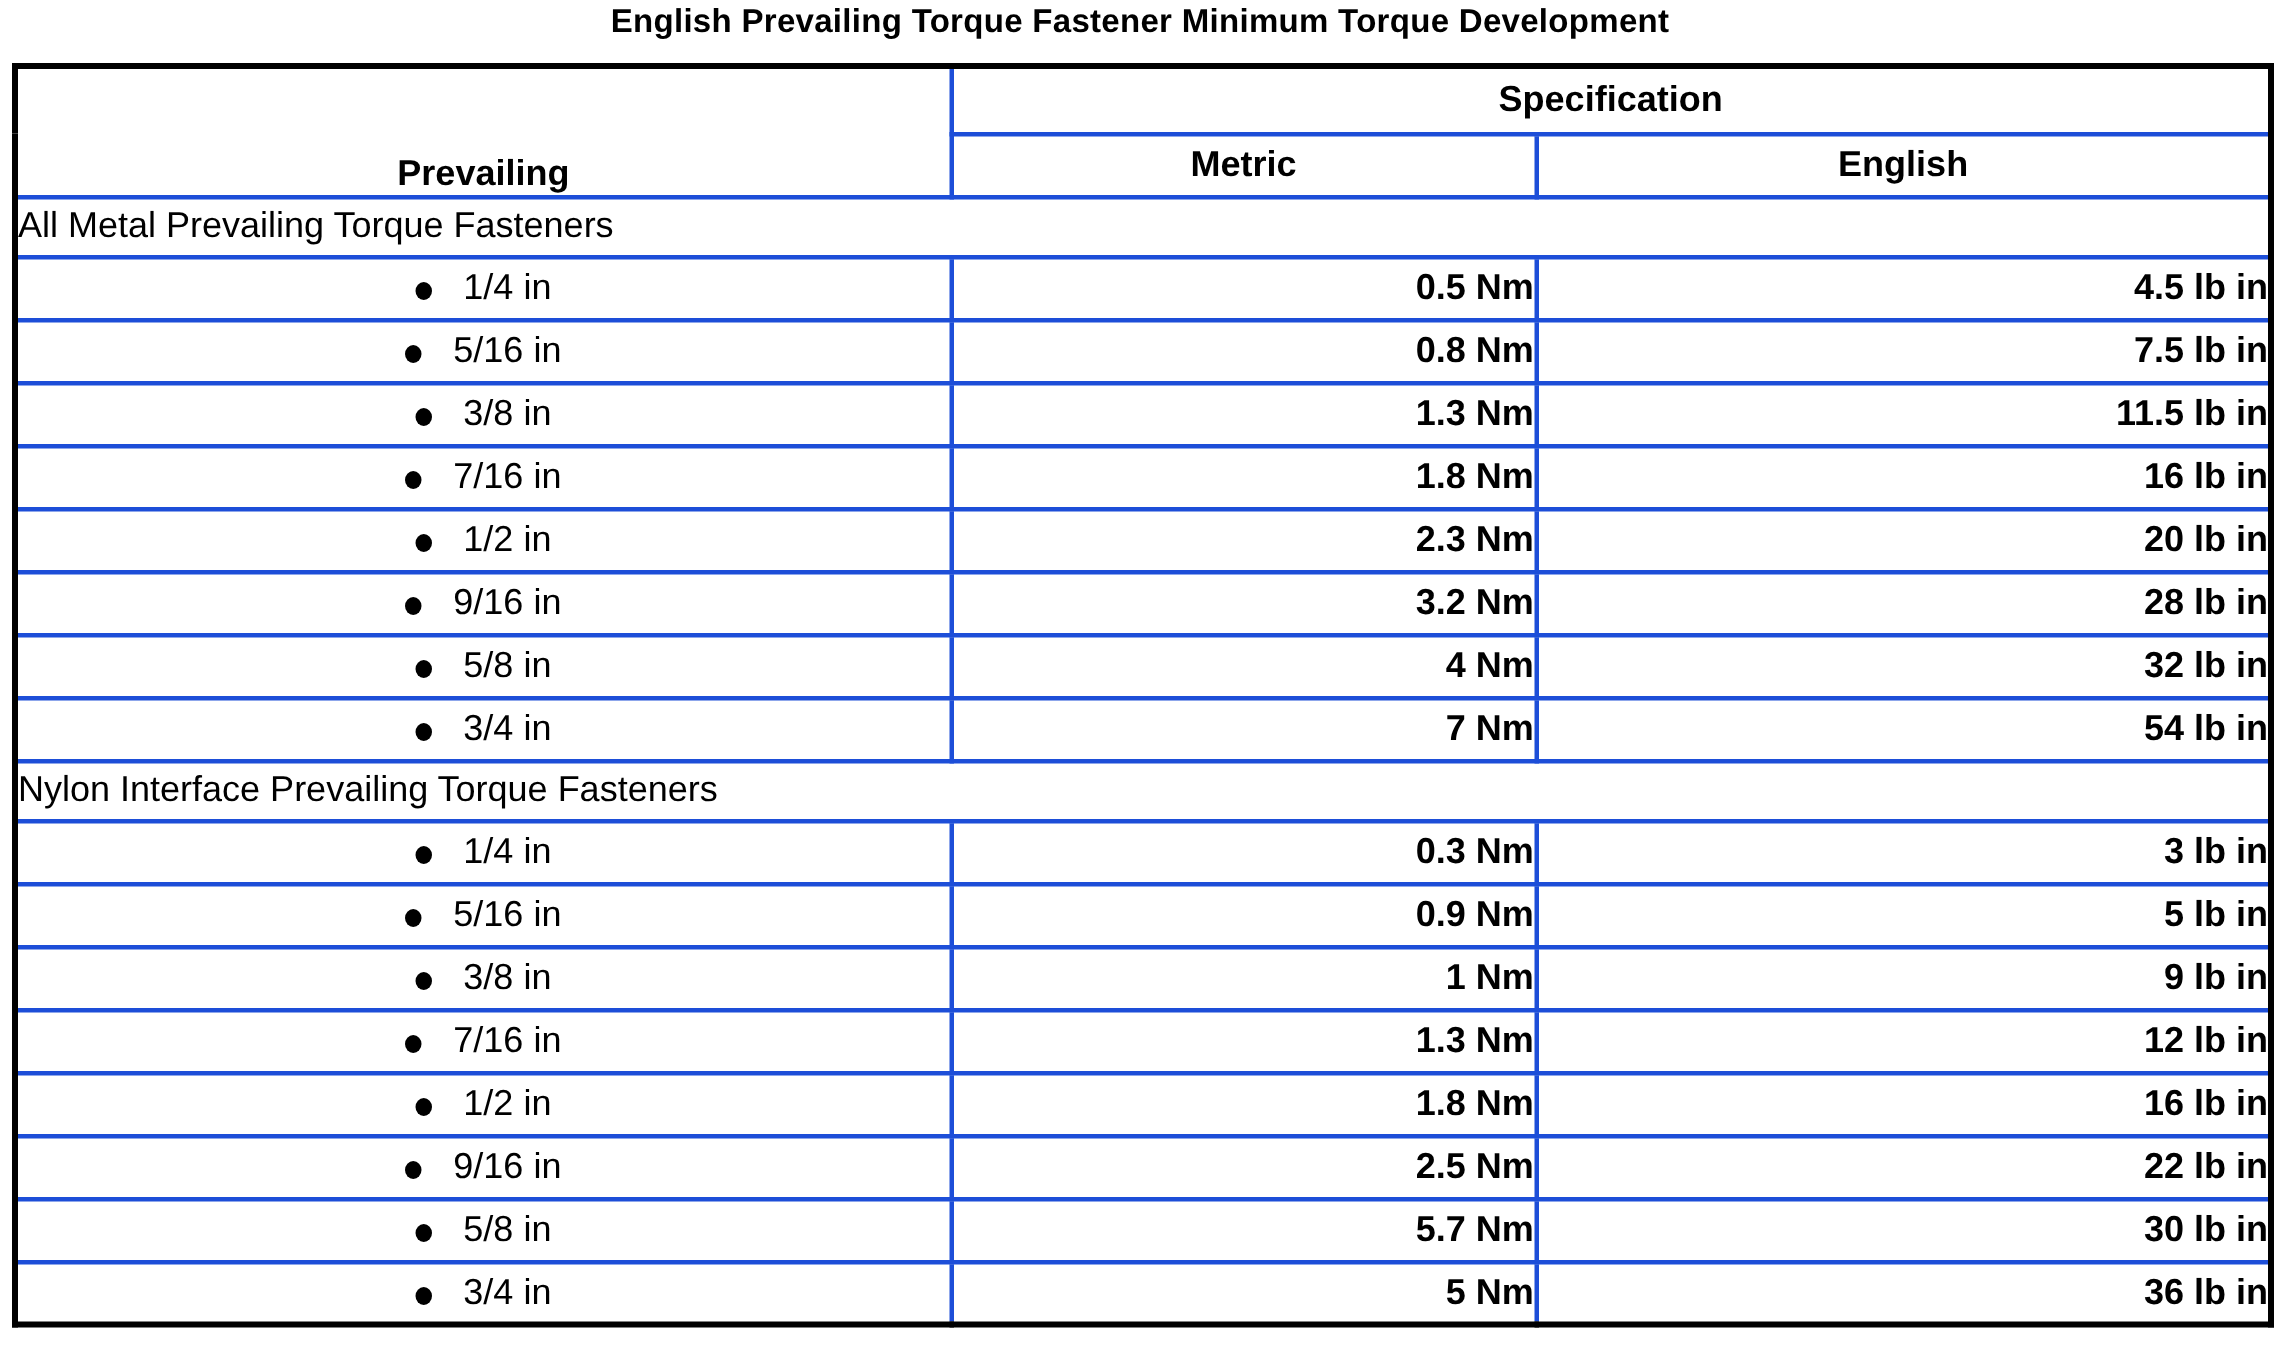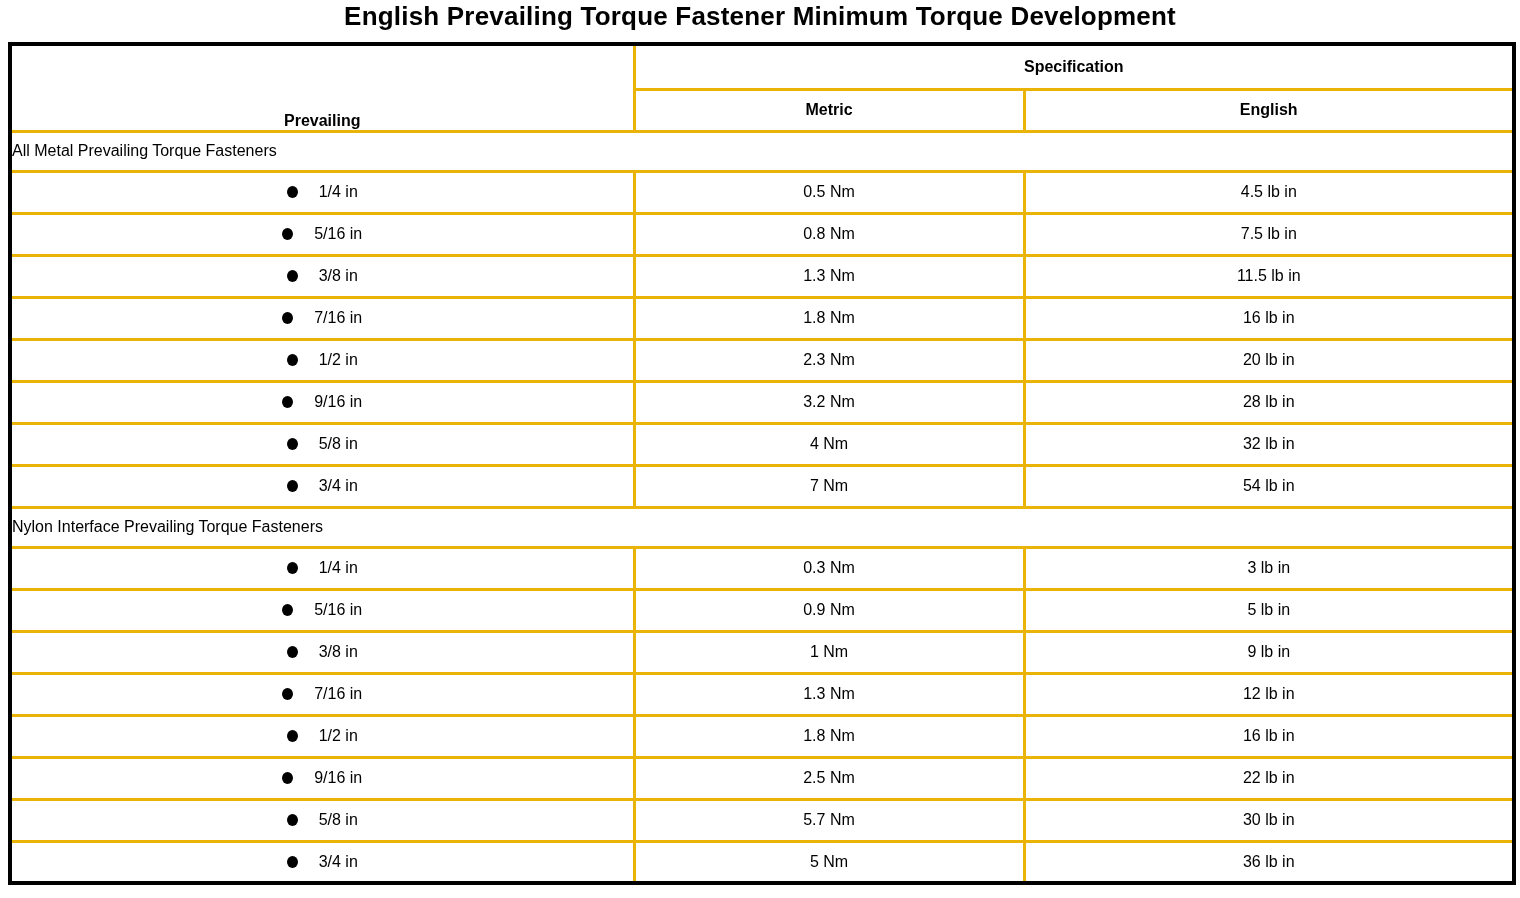--- a/index.html
+++ b/index.html
@@ -5,32 +5,32 @@
   * { box-sizing: border-box; }
   html, body {
     margin: 0; padding: 0;
     background: #ffffff; color: #000000;
     font-family: "Liberation Sans", sans-serif;
   }
   body { width: 1520px; height: 898px; position: relative; overflow: hidden; }
 
   .page-title {
     position: absolute; top: 1px; left: 0; width: 100%;
-    text-align: center; font-size: 26px; font-weight: bold;
+    text-align: center; font-size: 22px; font-weight: bold;
     letter-spacing: 0.2px; white-space: nowrap;
   }
 
   table.spec-table {
     position: absolute; left: 8px; top: 42px;
     width: 1504px; border-collapse: collapse; table-layout: fixed;
     border: 4px solid #000;
   }
   .spec-table th, .spec-table td {
-    border: 3px solid #eab308;
-    font-size: 16px; padding: 0; overflow: hidden; white-space: nowrap;
+    border: 3px solid #1d4ed8;
+    font-size: 24px; padding: 0; overflow: hidden; white-space: nowrap;
   }
   .spec-table th { font-weight: bold; }
 
   .th-application {
     text-align: center; vertical-align: bottom;
     padding-bottom: 8px; border-bottom: 4px solid #000;
   }
   .th-specification { height: 45px; text-align: center; vertical-align: middle; }
   .th-sub { height: 42px; vertical-align: middle; border-bottom: 4px solid #000; }
 
@@ -41,21 +41,21 @@
   }
   .app-cell {
     height: 42px; text-align: center; vertical-align: middle;
     padding-left: 27px;
   }
   .bullet {
     display: inline-block; width: 11px; height: 12px;
     background: #000; border-radius: 50%;
     margin-right: 21px; vertical-align: -1px;
   }
-  .val-cell { height: 42px; text-align: center; vertical-align: middle; }
+  .val-cell { height: 42px; text-align: right; vertical-align: middle; font-weight: bold; }
 </style>
 </head>
 <body>
 
 <div class="page-title">English Prevailing Torque Fastener Minimum Torque Development</div>
 
 <table class="spec-table">
   <colgroup>
     <col style="width:624px">
     <col style="width:390px">

